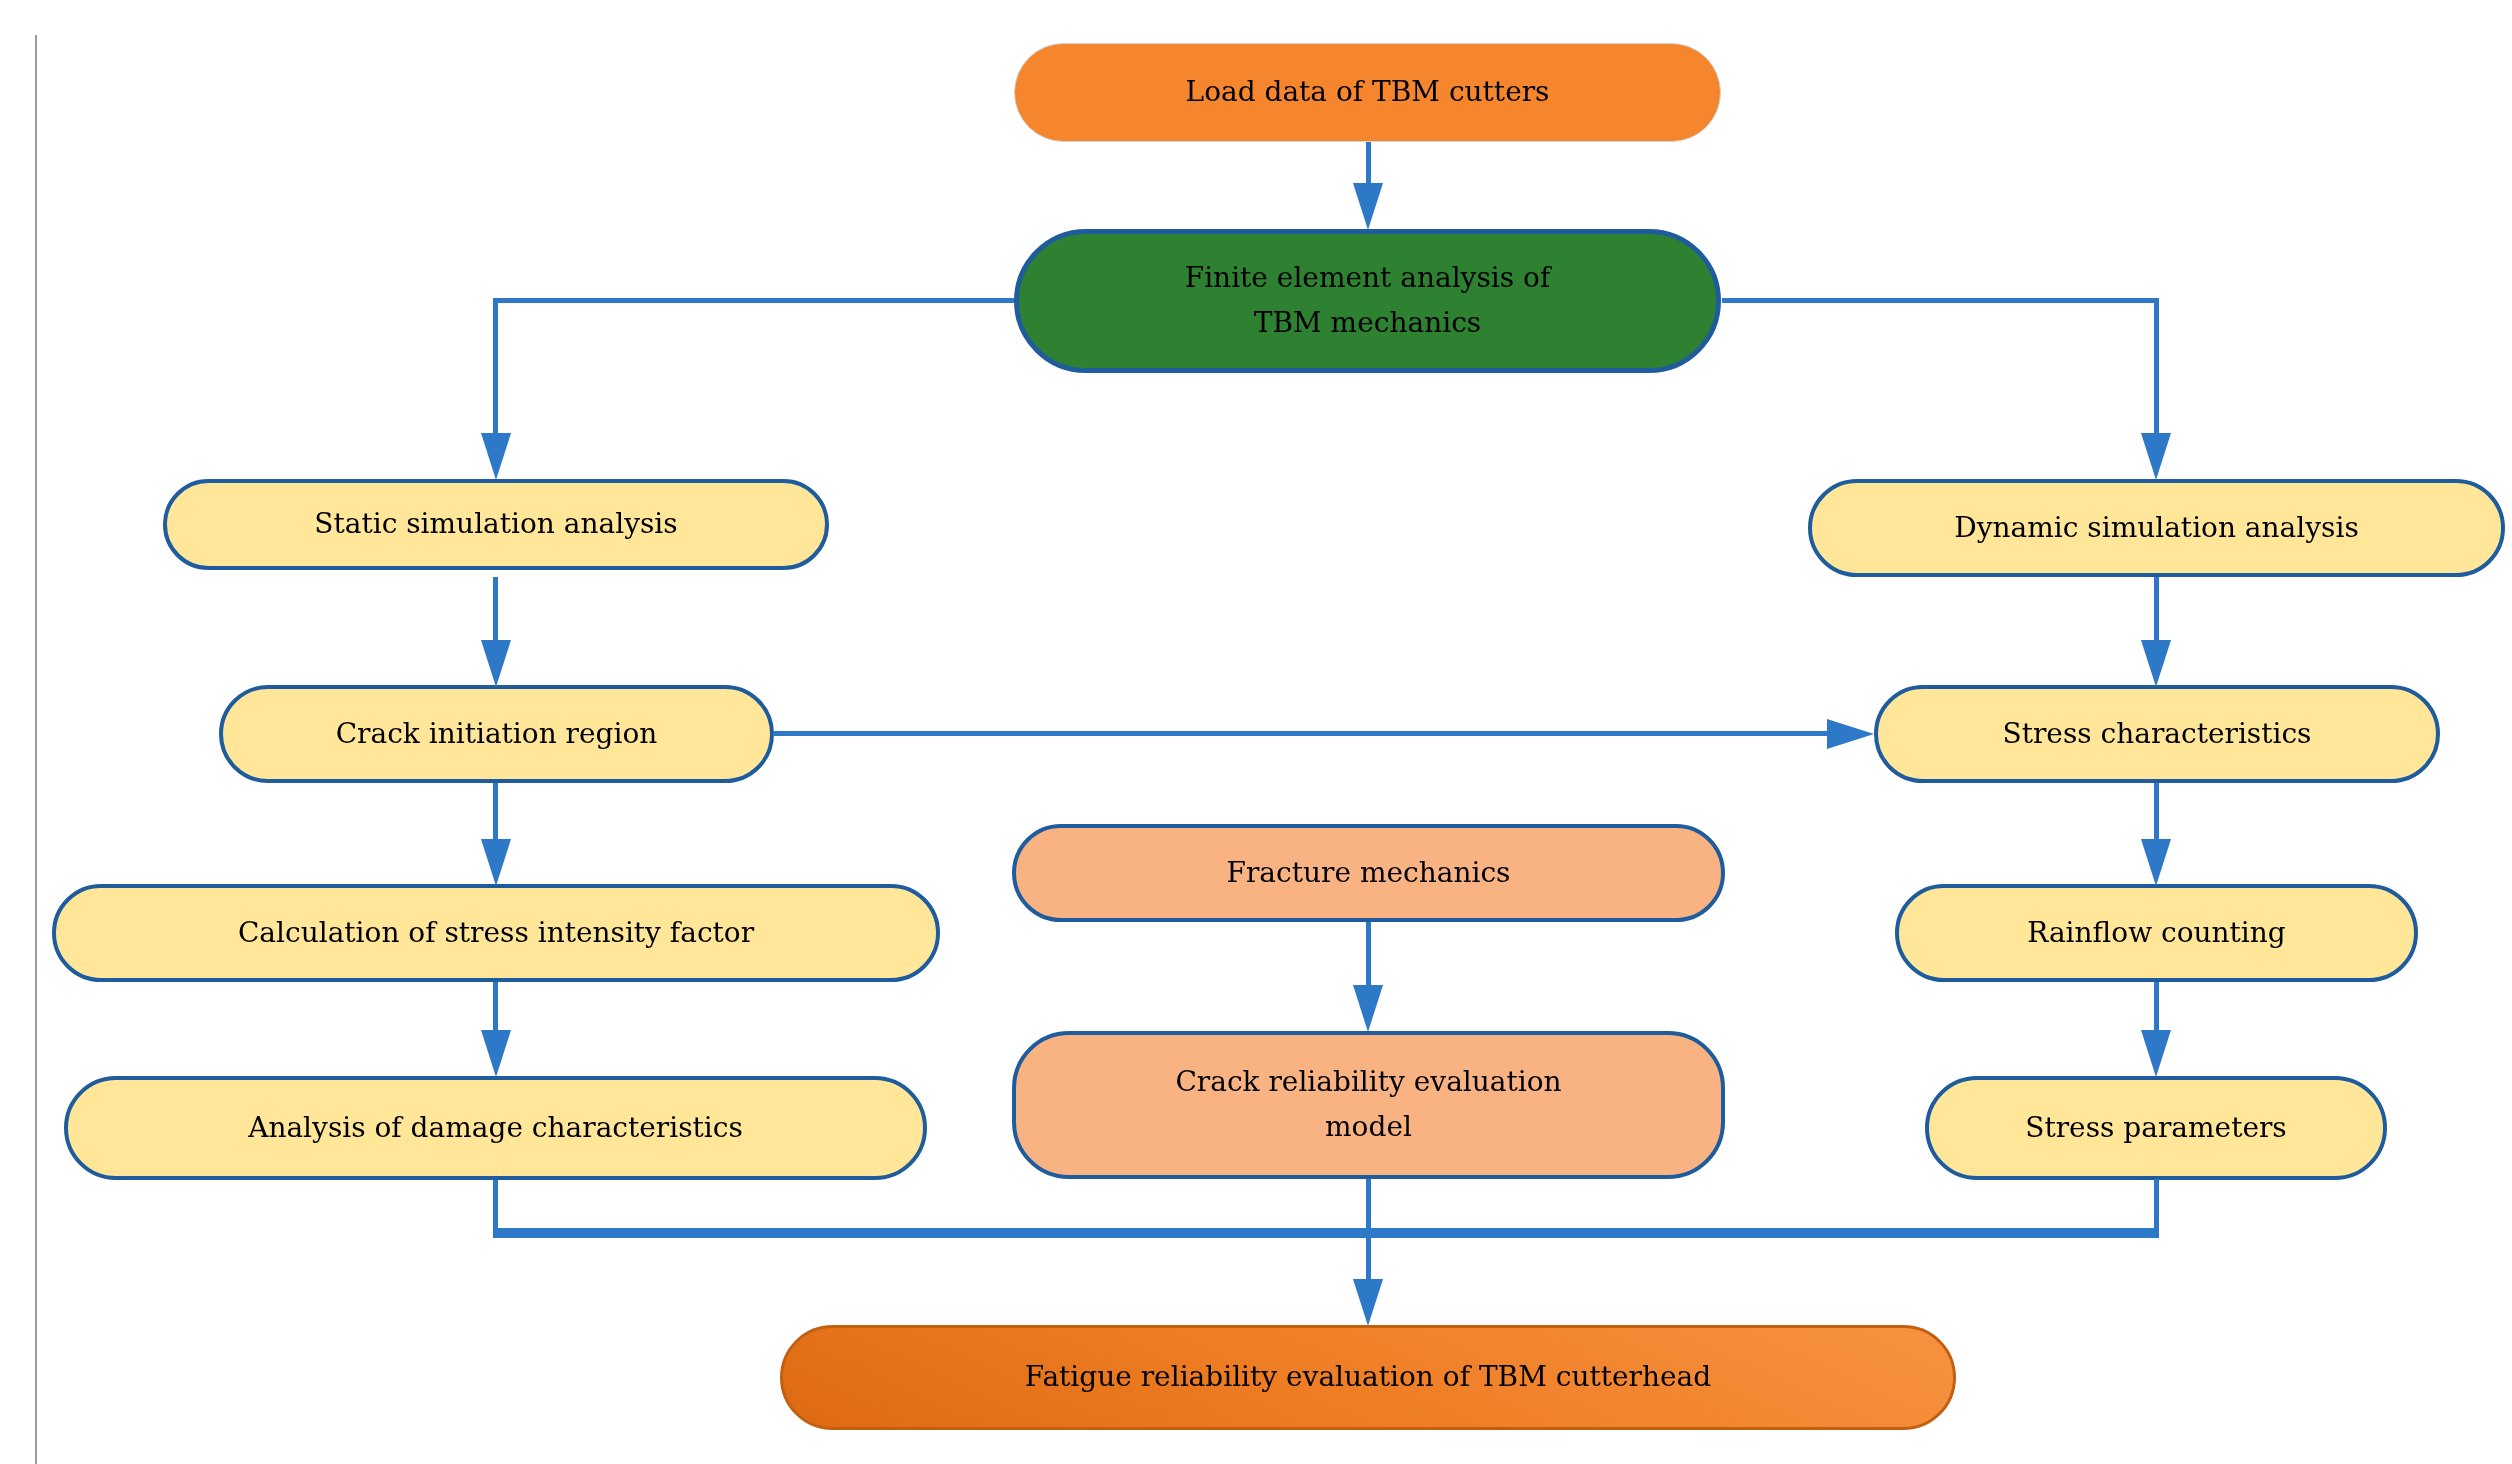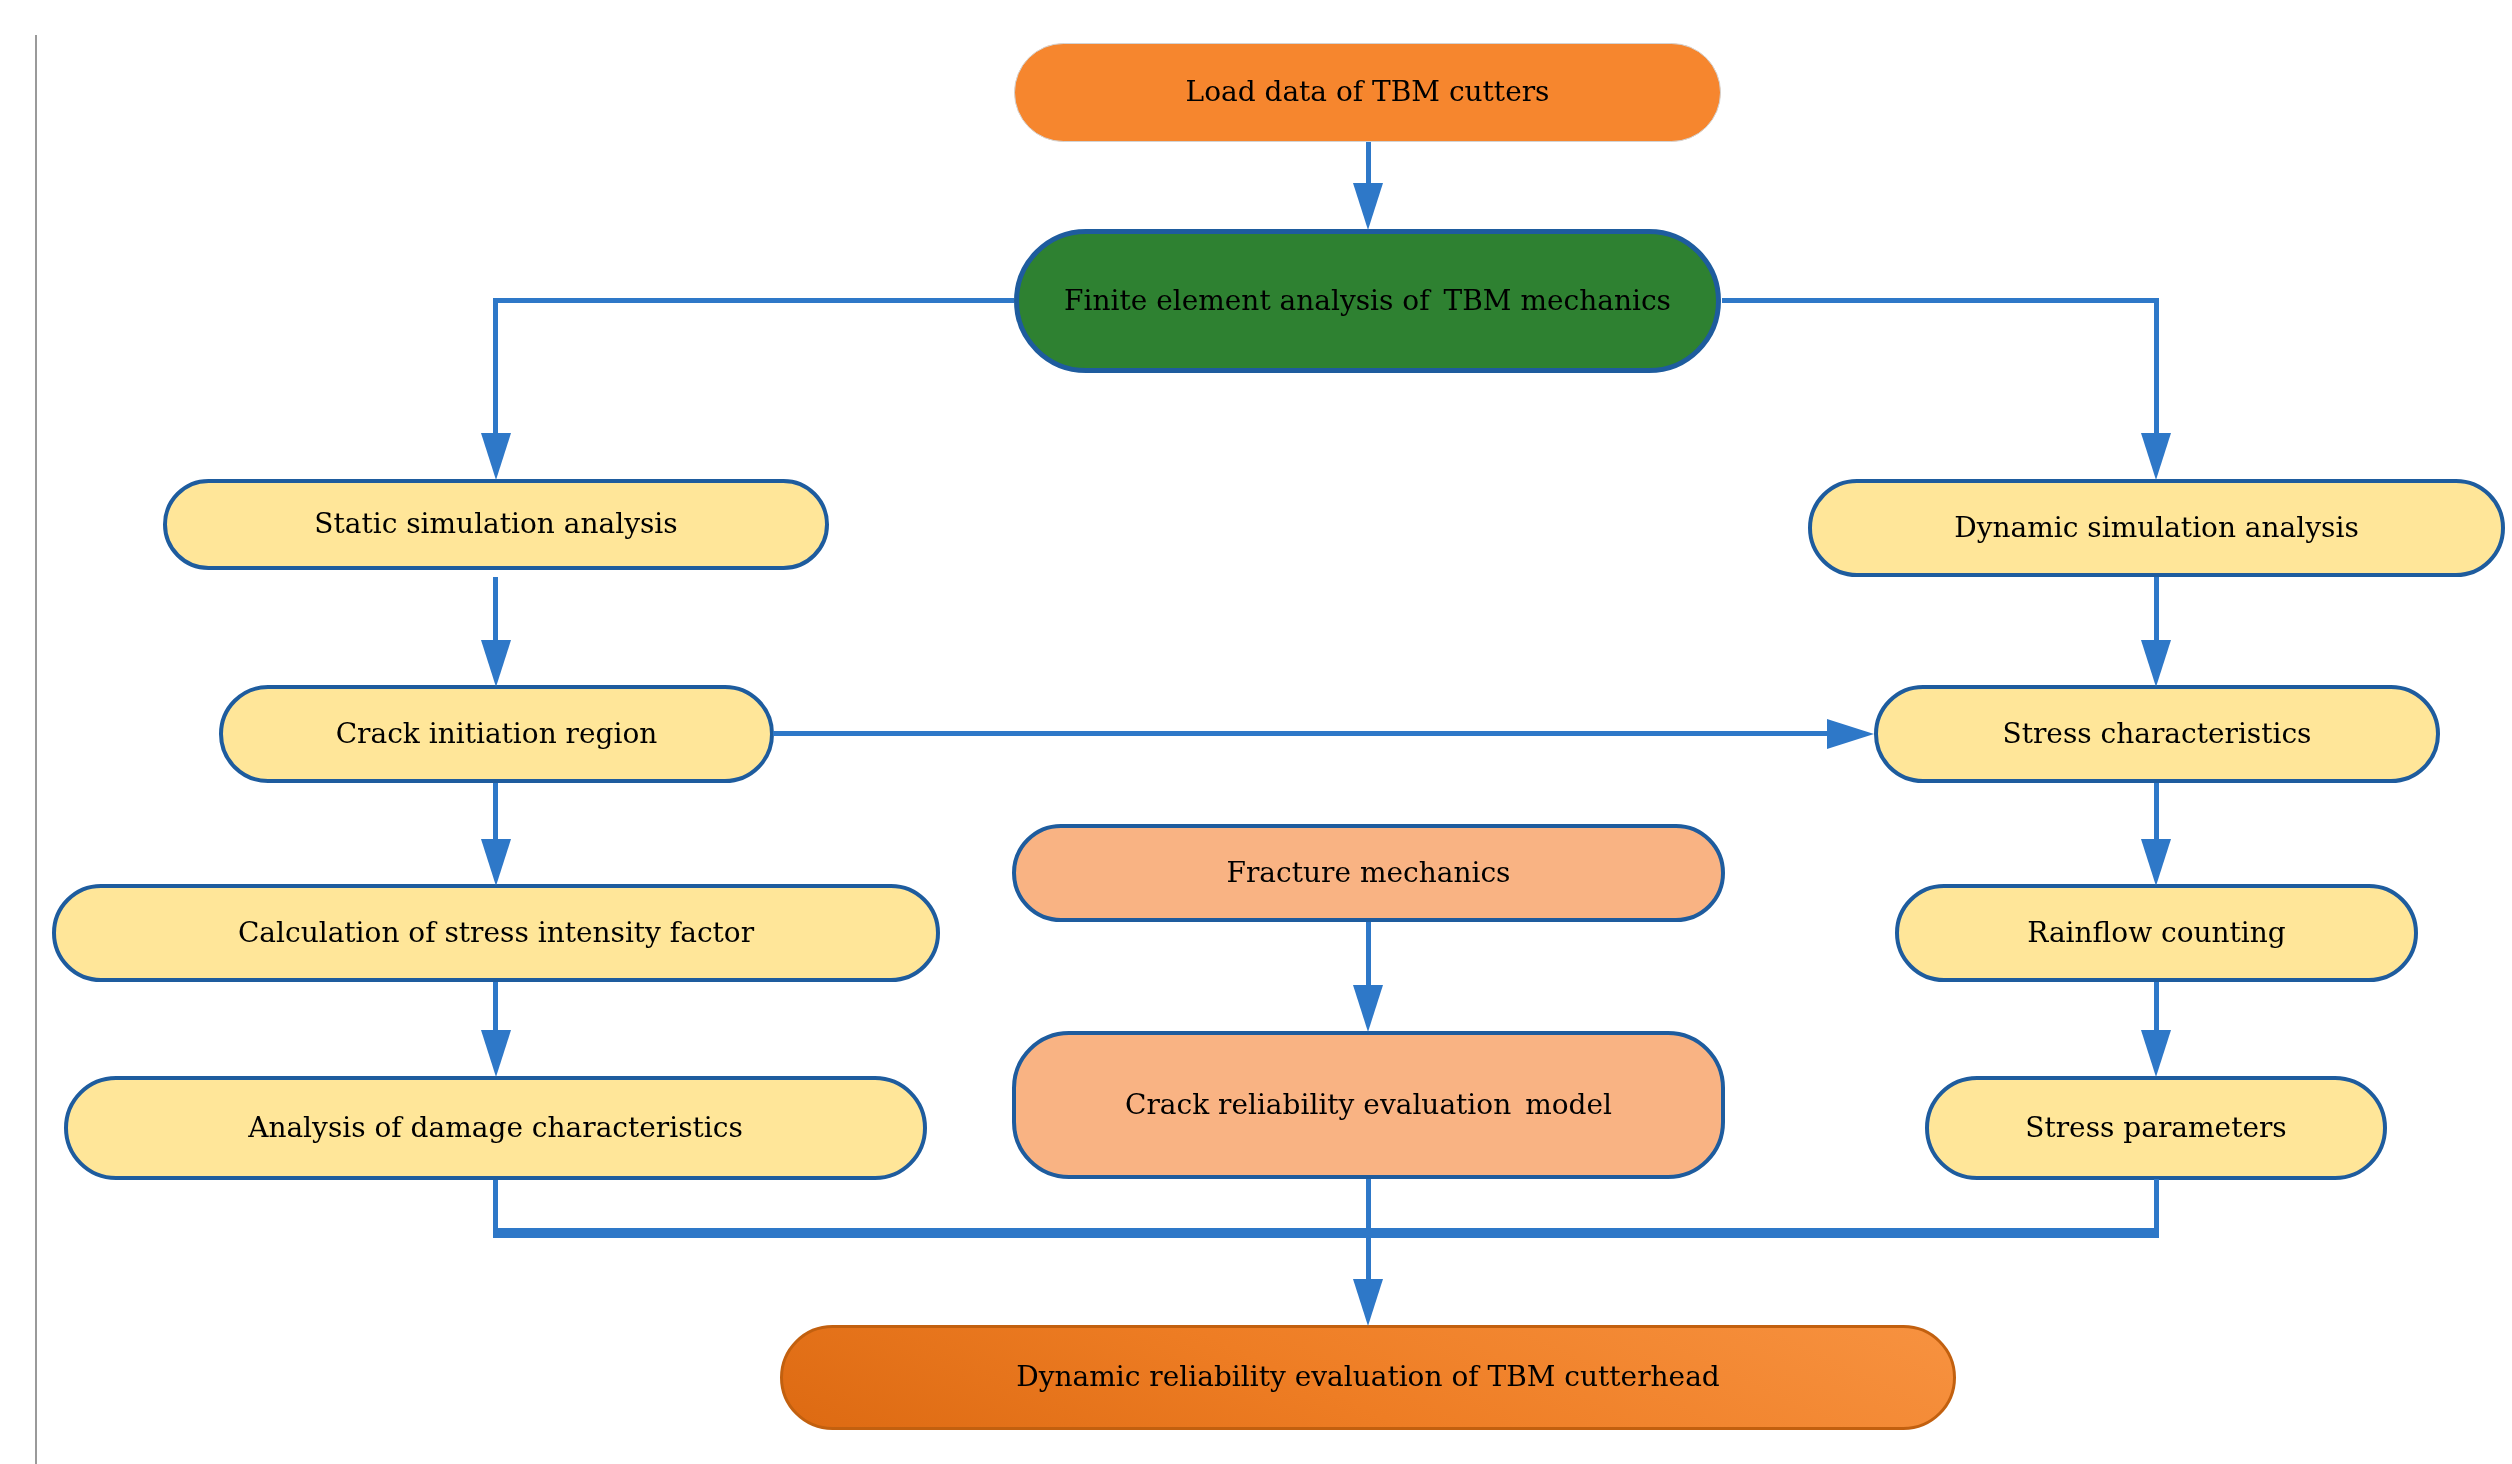--- a/index.html
+++ b/index.html
@@ -25,21 +25,21 @@
     display:flex;align-items:center;justify-content:center;
     text-align:center;
     border:4.4px solid var(--border-blue);
     border-radius:57px;
     color:var(--ink);
     font-size:28px;
     white-space:nowrap;
     box-sizing:border-box;
     line-height:1.1;
   }
-  .node .lines{display:flex;flex-direction:row;gap:14px;}
+  .node .lines{display:flex;flex-direction:column;gap:14px;}
   .yellow{background:var(--yellow);}
   .salmon{background:var(--salmon);}
   .green{background:var(--green);border-width:5.7px;border-radius:75px;}
   .orange-top{background:var(--orange);border:1.9px solid #d3d3d3;border-radius:51px;}
   .orange-bottom{
     background:linear-gradient(205deg,#f79240 0%,#ee7d24 55%,#dd6a12 100%);
     border:3.8px solid #c2600f;border-radius:54px;
   }
   .cline{position:absolute;background:var(--line-blue);}
   .ah-down{
@@ -158,21 +158,21 @@
       <span>Crack reliability evaluation</span>
       <span>model</span>
     </span>
   </div>
 
   <div class="node yellow" id="n-stressparam">
     <span>Stress parameters</span>
   </div>
 
   <div class="node orange-bottom" id="n-fatigue">
-    <span>Dynamic reliability evaluation of TBM cutterhead</span>
+    <span>Fatigue reliability evaluation of TBM cutterhead</span>
   </div>
 
   <div class="cline" id="c1-v"></div>
   <div class="ah-down" id="c1-a"></div>
 
   <div class="cline" id="c2-h"></div>
   <div class="cline" id="c2-v"></div>
   <div class="ah-down" id="c2-a"></div>
 
   <div class="cline" id="c3-h"></div>

